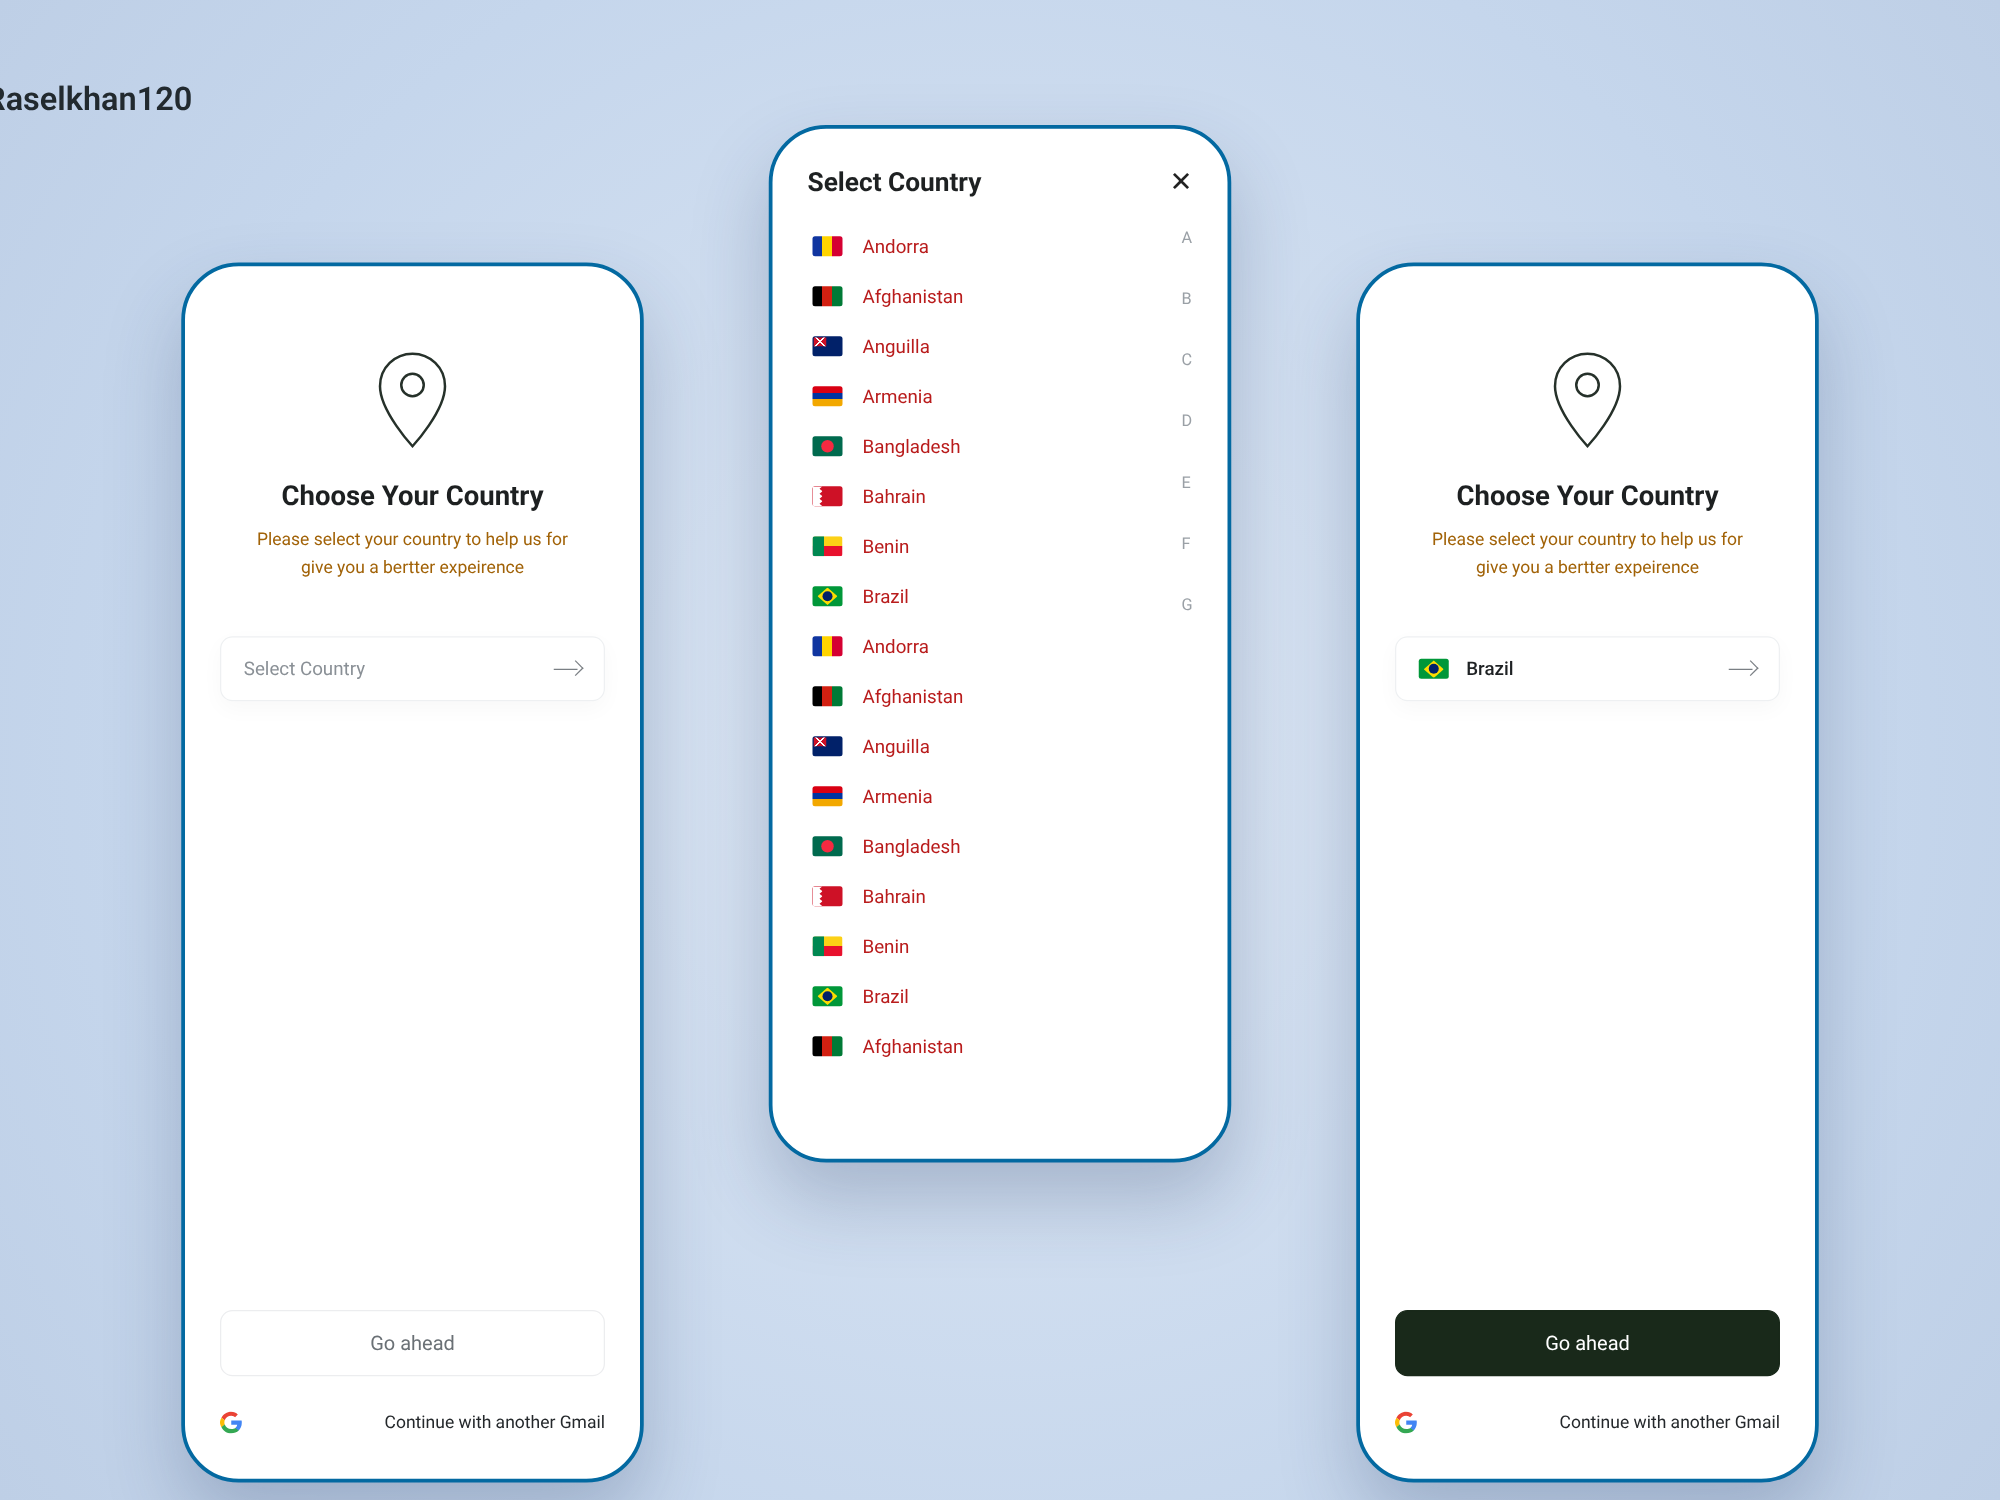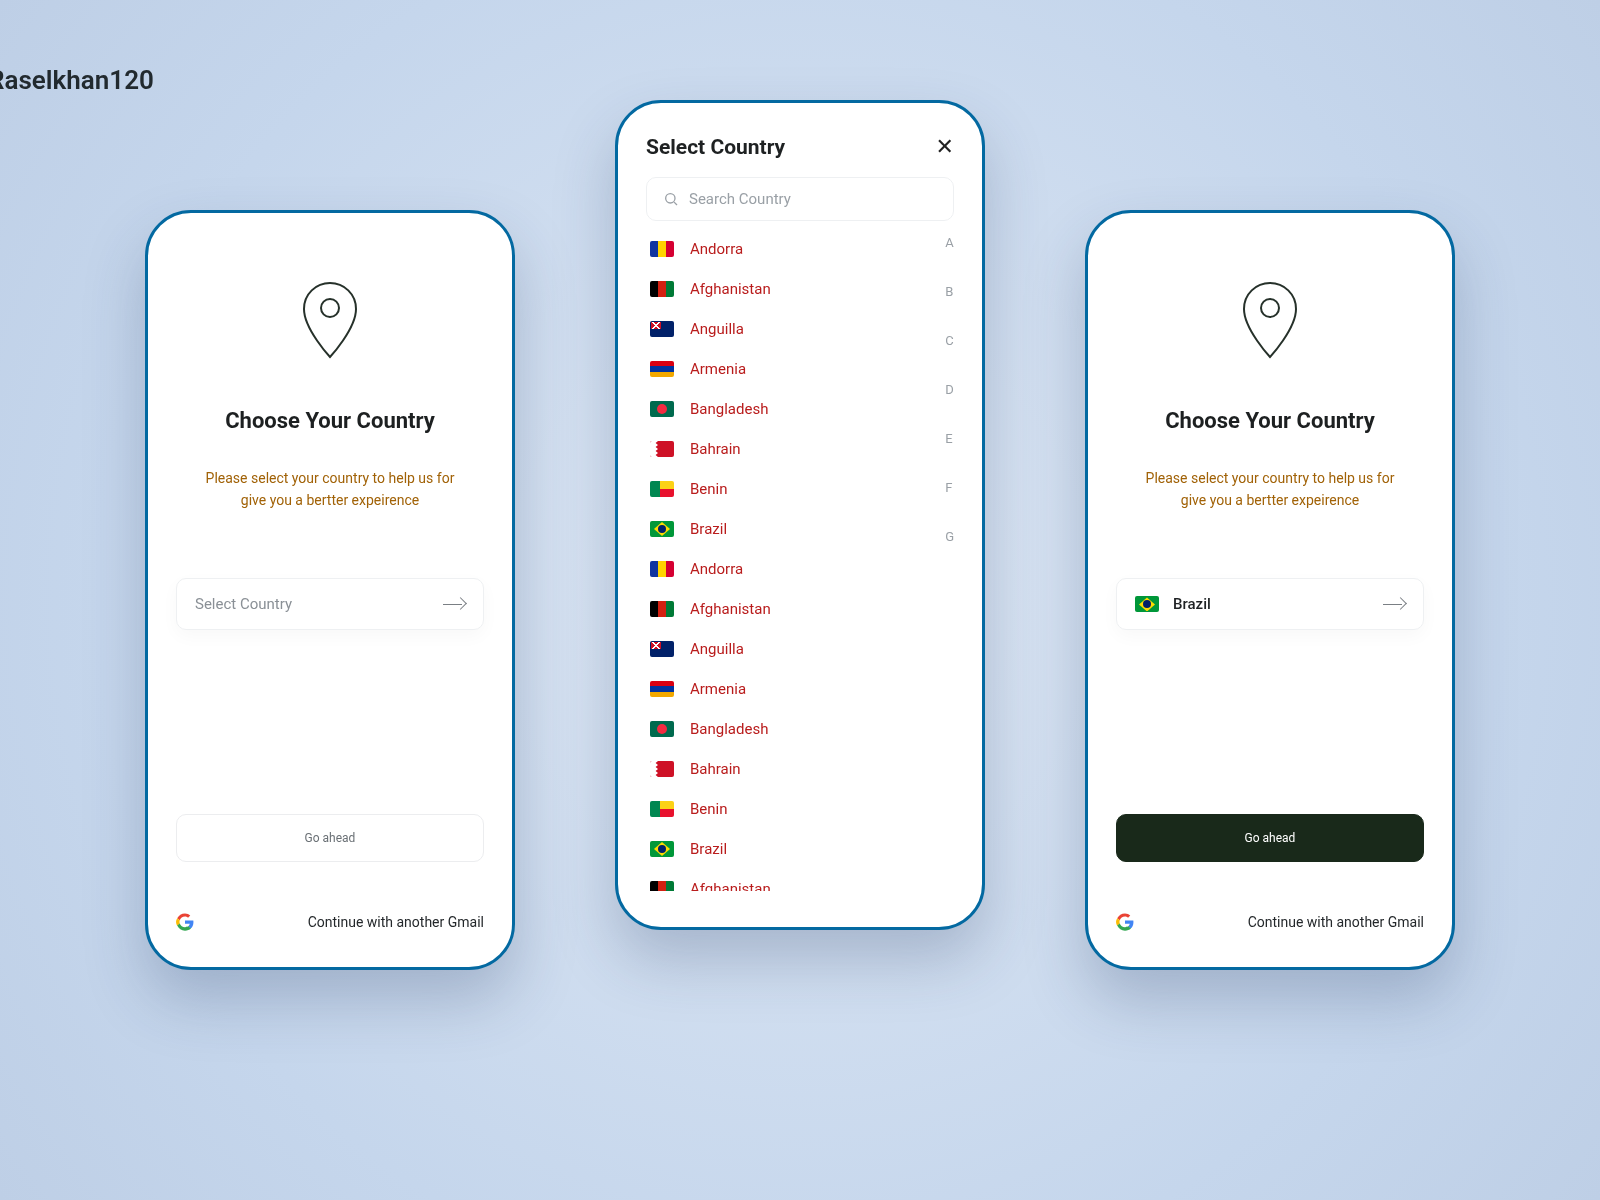--- a/index.html
+++ b/index.html
@@ -40,21 +40,21 @@
     background:#fff;
     border:3px solid #0369a1;
     position:relative;
     box-shadow: 0 30px 60px rgba(40,60,100,.25);
     padding:32px 28px 36px;
     display:flex;
     flex-direction:column;
   }
   .phone.offset-up { margin-top:-20px; }
   .phone.offset-down { margin-top:90px; }
-  .phone.tall { height:760px;gap:23px; }
+  .phone.tall { height:976px; }
   .phone.taller { height:830px; overflow:hidden; }
 
   .header-row { display:flex; justify-content:space-between; align-items:center; margin-bottom:18px; }
   .modal-title { font-size:21px; font-weight:700; color:#1e2122; }
   .close-x { font-size:22px; color:#222; cursor:pointer; line-height:1; }
 
   .search-box {
     display:flex; align-items:center; gap:10px;
     border:1px solid #eef0f2; border-radius:10px;
     padding:12px 16px; color:#9aa0a6; font-size:15px;
@@ -113,21 +113,21 @@
   .select-field .placeholder { color:#8a9096; font-size:15px; }
   .select-field .value { color:#1f2224; font-size:15px; font-weight:500; }
   .arrow-right-thin { width:22px; height:12px; position:relative; }
   .arrow-right-thin::before{content:"";position:absolute;top:50%;left:0;right:3px;height:1px;background:#7a7f84;}
   .arrow-right-thin::after{content:"";position:absolute;right:0;top:1px;width:8px;height:8px;border-top:1px solid #7a7f84;border-right:1px solid #7a7f84;transform:rotate(45deg);}
 
   .spacer { flex:1; }
 
   .go-btn {
     border:1px solid #ecedef; border-radius:10px;
-    padding:16px; text-align:center; font-size:12px; color:#6a7075;
+    padding:16px; text-align:center; font-size:16px; color:#6a7075;
     cursor:pointer; background:#fff;
   }
   .go-btn.active { background:#19291a; color:#fff; border-color:#19291a; }
 
   .gmail-row {
     margin-top:28px;
     display:flex; align-items:center; justify-content:space-between; gap:10px;
     font-size:14px; color:#24282b; cursor:pointer;
   }
   .g-logo { width:18px; height:18px; position:relative; }
@@ -171,27 +171,20 @@
       </span>
       <span>Continue with another Gmail</span>
     </div>
   </div>
 
   <div class="phone taller offset-up">
     <div class="header-row">
       <div class="modal-title">Select Country</div>
       <div class="close-x">✕</div>
     </div>
-    <div class="search-box">
-      <svg width="16" height="16" viewBox="0 0 24 24" fill="none" stroke="#9aa0a6" stroke-width="2">
-        <circle cx="11" cy="11" r="7"></circle>
-          <path d="M21 21l-4.3-4.3"></path>
-      </svg>
-      <span>Search Country</span>
-    </div>
     <div class="country-list" id="country-list">
       <div class="country-row">
           <span class="flag flag-andorra"></span>
           <span>Andorra</span>
         </div>
         <div class="country-row">
           <span class="flag flag-afghanistan"></span>
           <span>Afghanistan</span>
         </div>
         <div class="country-row">

